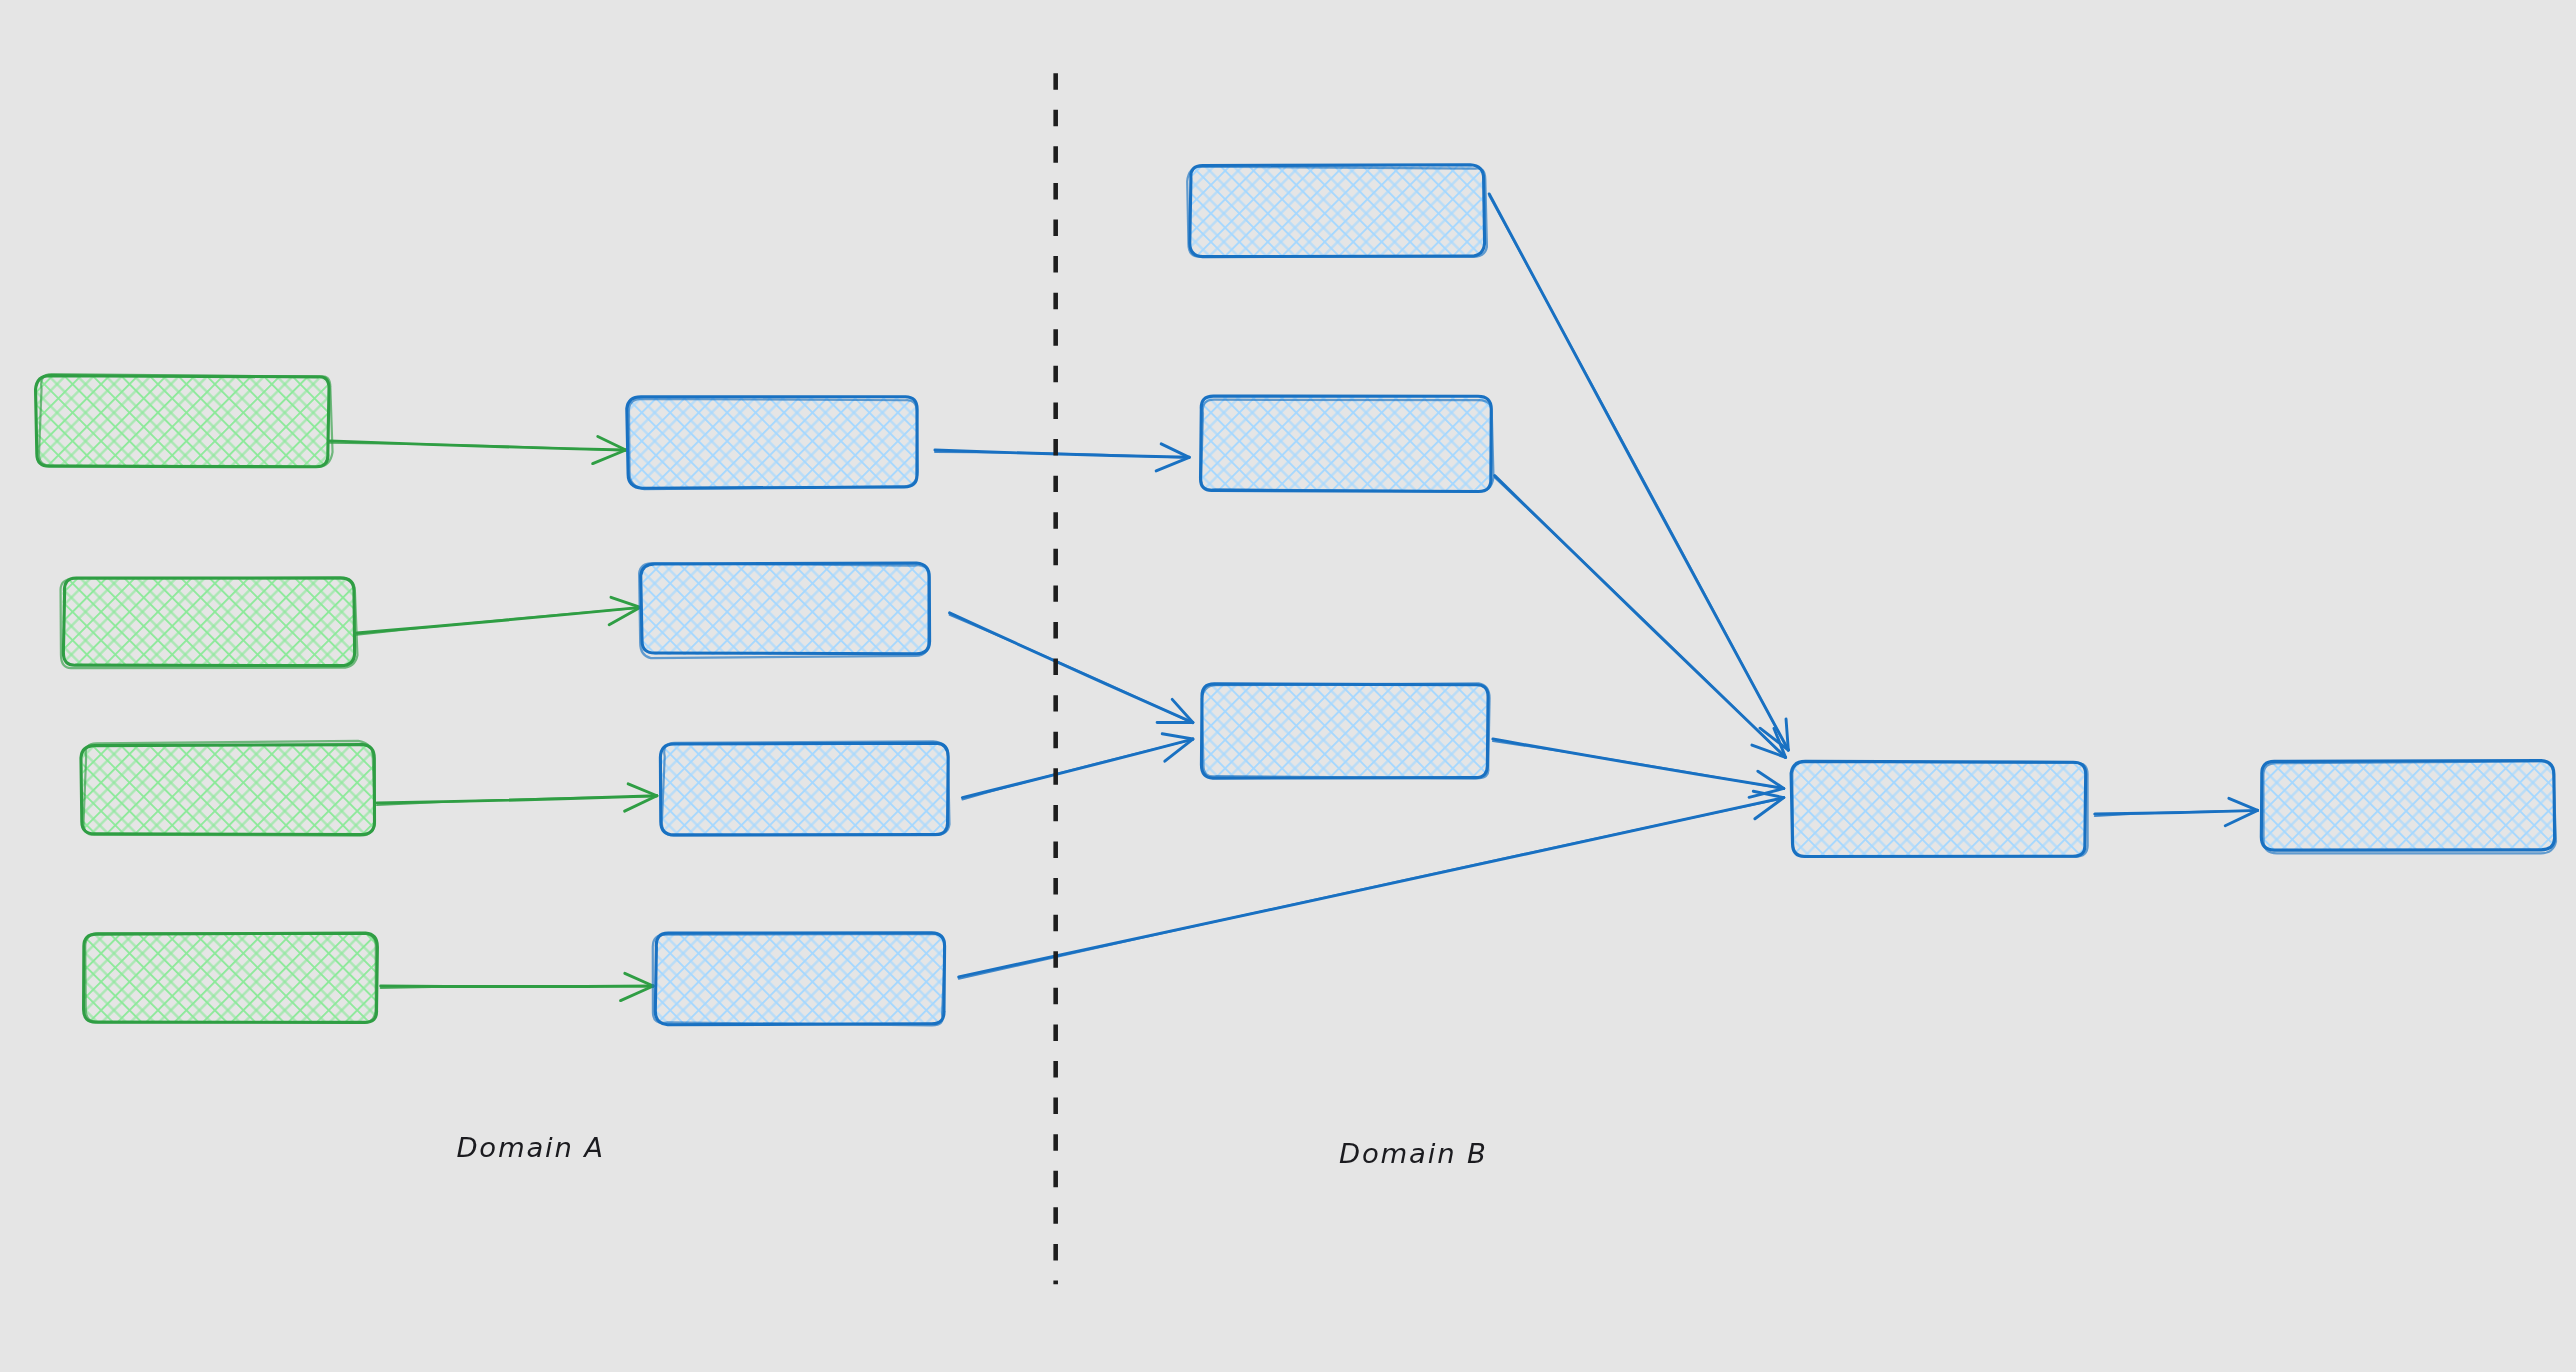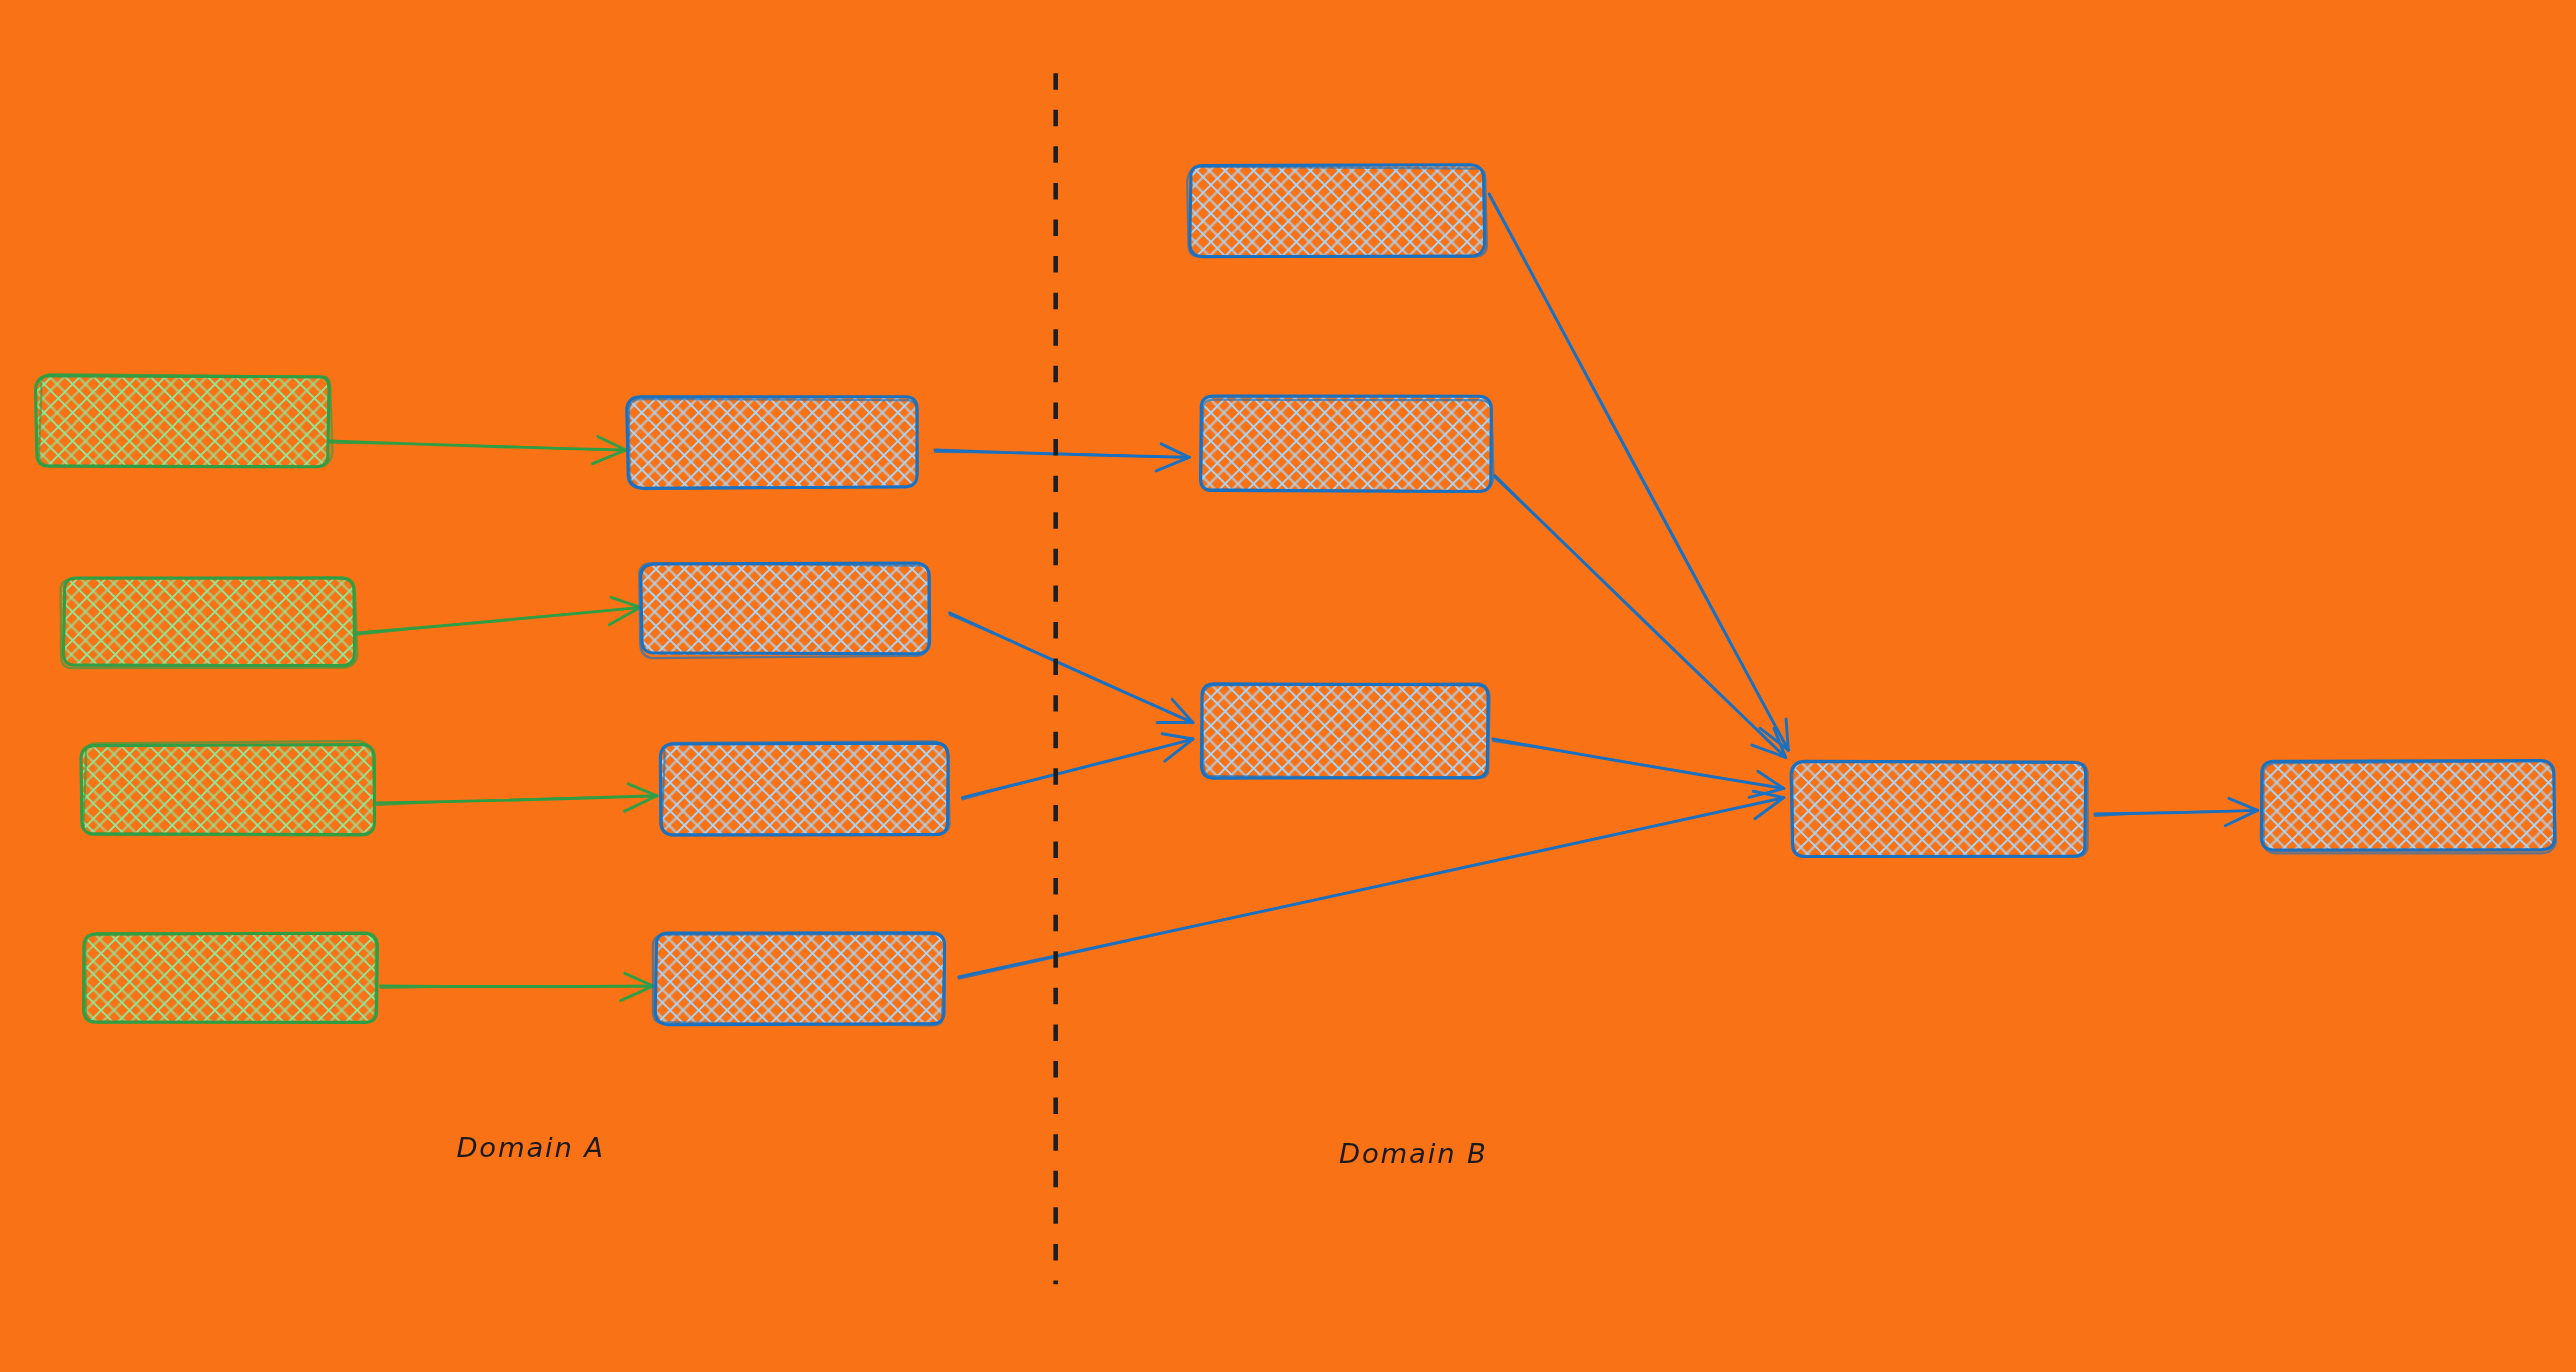--- a/index.html
+++ b/index.html
@@ -4,21 +4,21 @@
 <style>
   html, body {
     margin: 0;
     padding: 0;
     background: #ffffff;
   }
   #canvas {
     position: relative;
     width: 2576px;
     height: 1372px;
-    background: #f97316;
+    background: #e5e5e5;
     overflow: hidden;
     font-family: "DejaVu Sans", sans-serif;
   }
   #diagram-svg {
     position: absolute;
     left: 0;
     top: 0;
     width: 2576px;
     height: 1372px;
     display: block;

